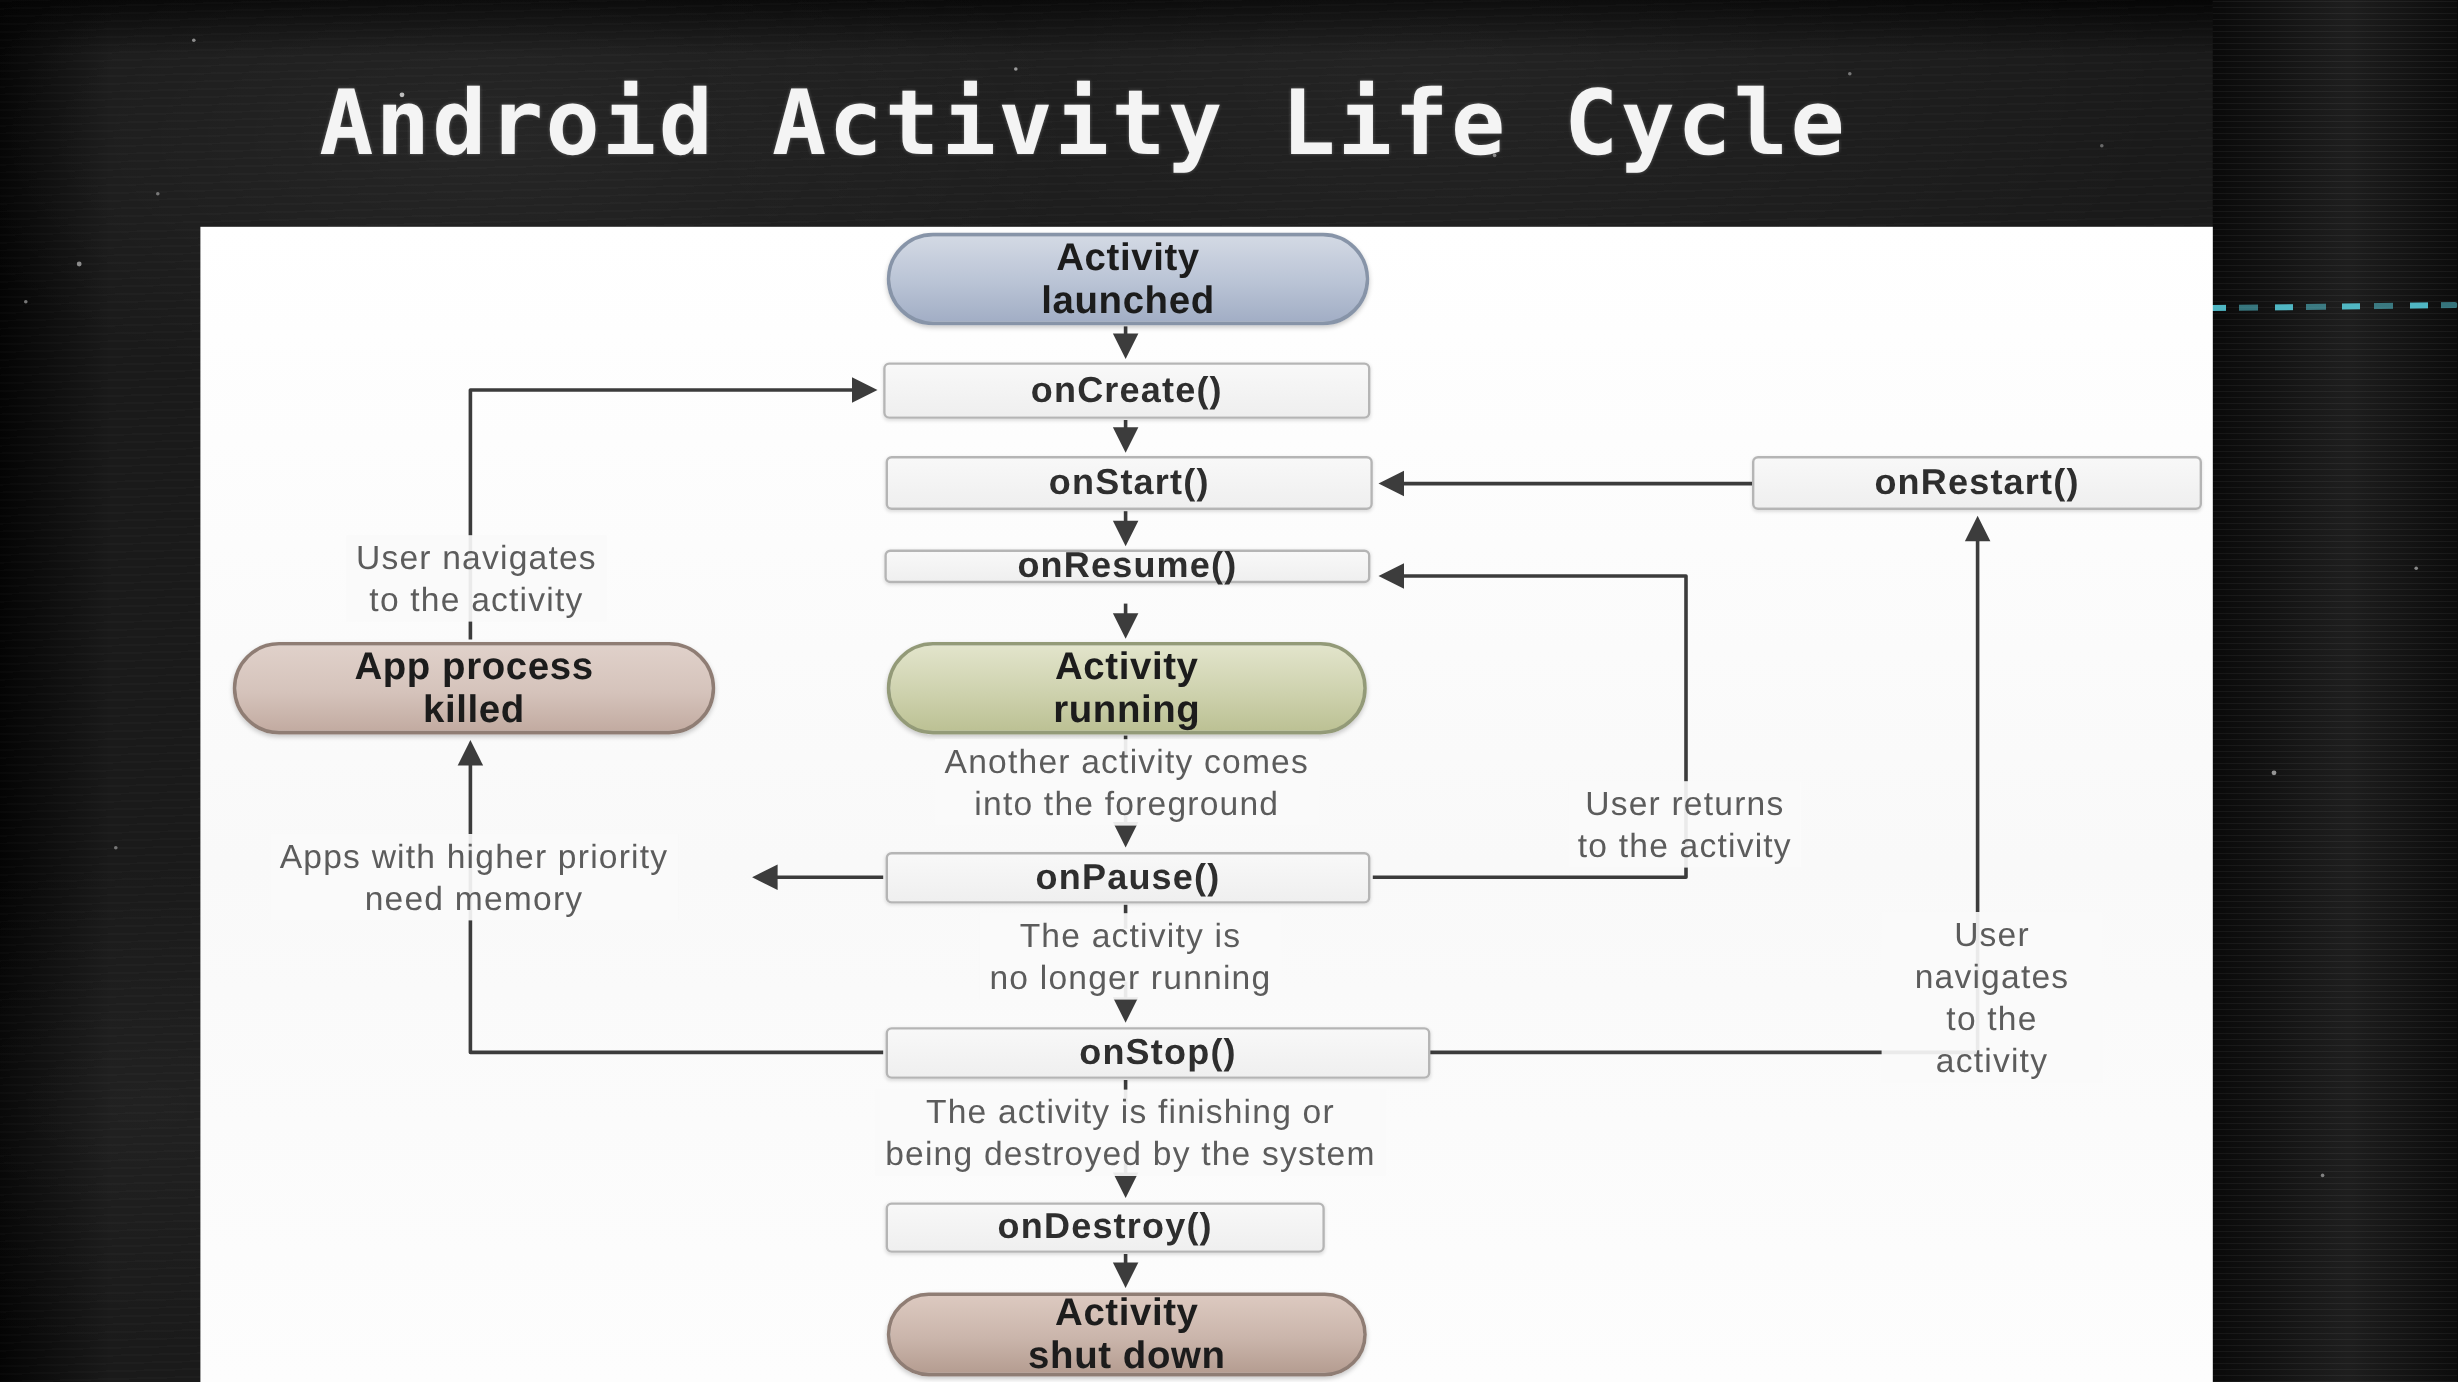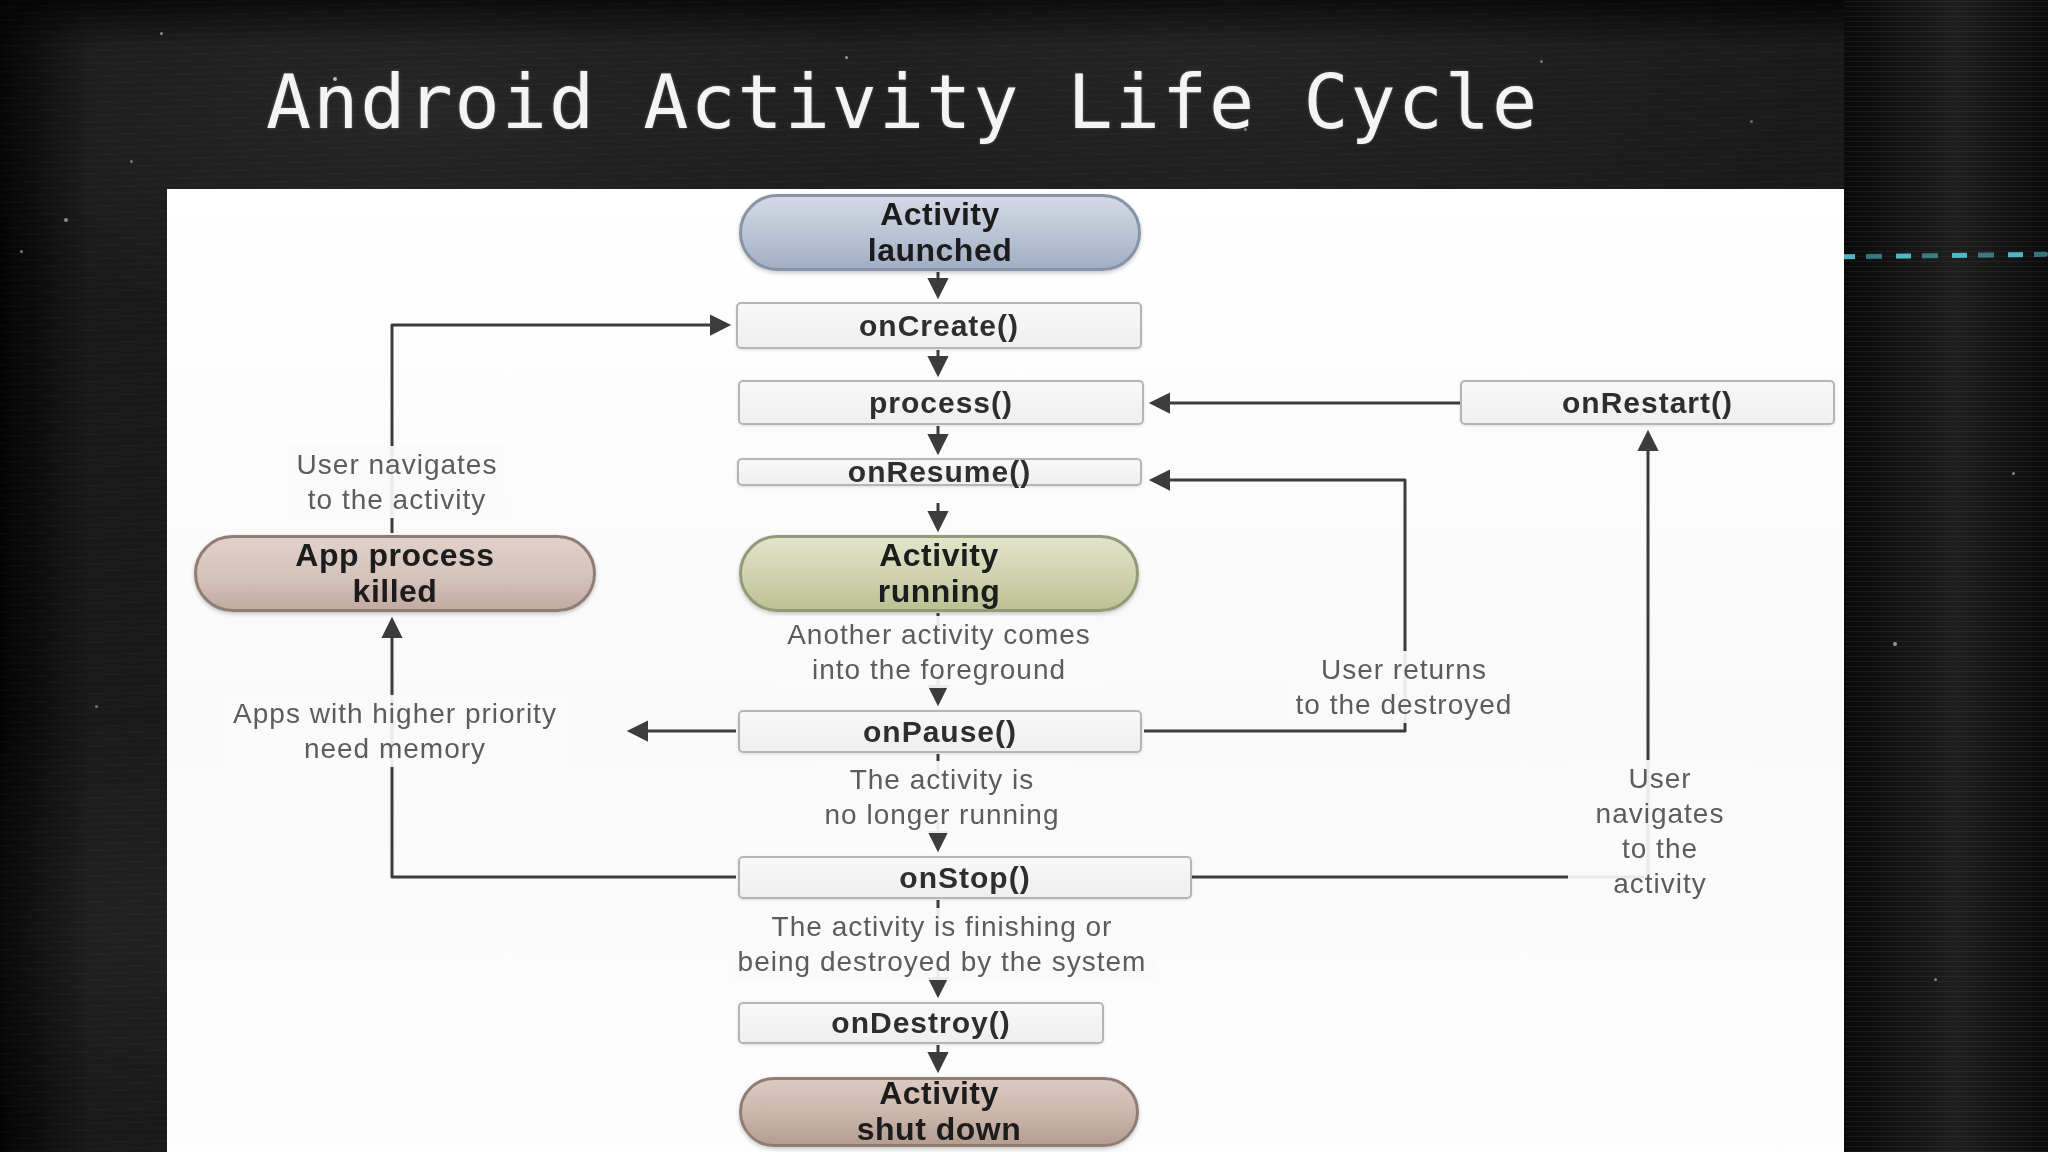--- a/index.html
+++ b/index.html
@@ -24,21 +24,21 @@
     position:absolute;left:1844px;top:0;width:204px;height:1152px;pointer-events:none;
     background:
       repeating-linear-gradient(0deg, rgba(255,255,255,.05) 0 1px, transparent 1px 5px),
       linear-gradient(90deg, rgba(0,0,0,.55) 0%, rgba(0,0,0,.1) 25%, rgba(255,255,255,.04) 55%, rgba(0,0,0,.45) 100%),
       #151515;
   }
   .dot{position:absolute;border-radius:50%;background:#fff;pointer-events:none;}
   .title{
     position:absolute;left:266px;top:58px;margin:0;
     font-family:"DejaVu Sans Mono", monospace;
-    font-size:75px;font-weight:400;letter-spacing:2px;color:#f4f4f4;
+    font-size:75px;font-weight:700;letter-spacing:2px;color:#f4f4f4;
     text-shadow:0 0 3px rgba(255,255,255,.3);
     white-space:nowrap;
   }
   .scribble{
     position:absolute;left:1840px;top:253px;width:208px;height:5px;border-radius:3px;
     background:repeating-linear-gradient(90deg,
       rgba(86,200,214,.9) 0 15px, transparent 15px 26px,
       rgba(86,200,214,.55) 26px 42px, transparent 42px 56px);
     transform:rotate(-.7deg);
   }
@@ -124,21 +124,21 @@
         <path d="M225 344 V136 H560" marker-end="url(#ah)"></path>
         <path d="M569 542 H464" marker-end="url(#ah)"></path>
       </g>
     </svg>
 
     <div class="node pill launched" style="left:572px;top:5px;width:402px;height:77px;">Activity
 launched</div>
 
     <div class="node box" style="left:569px;top:113px;width:406px;height:47px;">onCreate()</div>
 
-    <div class="node box" style="left:571px;top:191px;width:406px;height:45px;">process()</div>
+    <div class="node box" style="left:571px;top:191px;width:406px;height:45px;">onStart()</div>
 
     <div class="node box" style="left:1293px;top:191px;width:375px;height:45px;">onRestart()</div>
 
     <div class="node box" style="left:570px;top:269px;width:405px;height:28px;">onResume()</div>
 
     <div class="node pill running" style="left:572px;top:346px;width:400px;height:77px;">Activity
 running</div>
 
     <div class="node pill killed" style="left:27px;top:346px;width:402px;height:77px;">App process
 killed</div>
@@ -161,19 +161,19 @@
     <div class="elabel" style="left:772px;top:463px;">Another activity comes
 into the foreground</div>
 
     <div class="elabel" style="left:775px;top:608px;">The activity is
 no longer running</div>
 
     <div class="elabel" style="left:775px;top:755px;">The activity is finishing or
 being destroyed by the system</div>
 
     <div class="elabel" style="left:1237px;top:498px;">User returns
-to the destroyed</div>
+to the activity</div>
 
     <div class="elabel" style="left:1493px;top:642px;">User navigates
 to the activity</div>
 
   </div>
 </div>
 
 </body></html>

